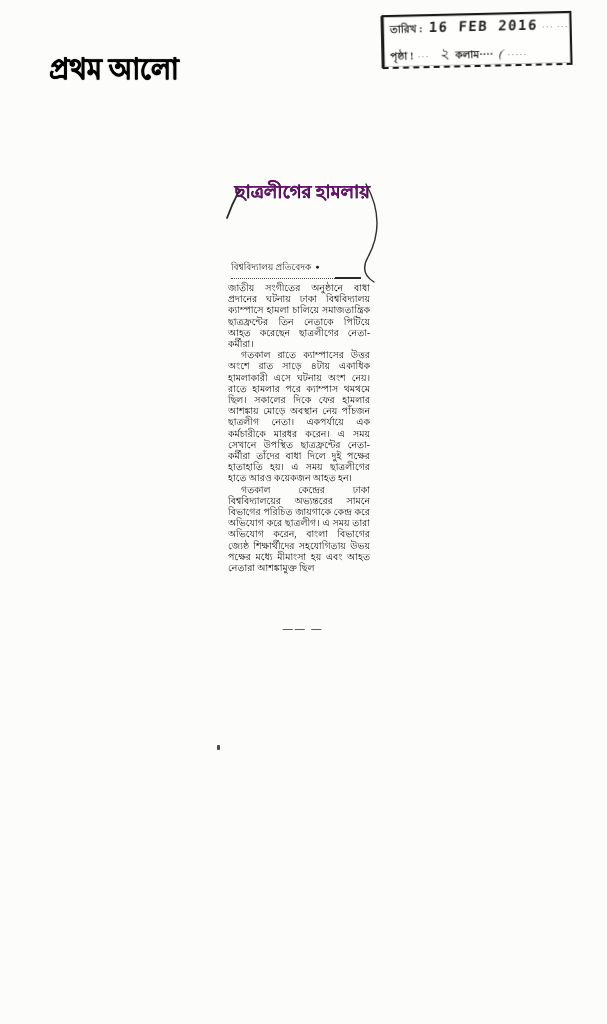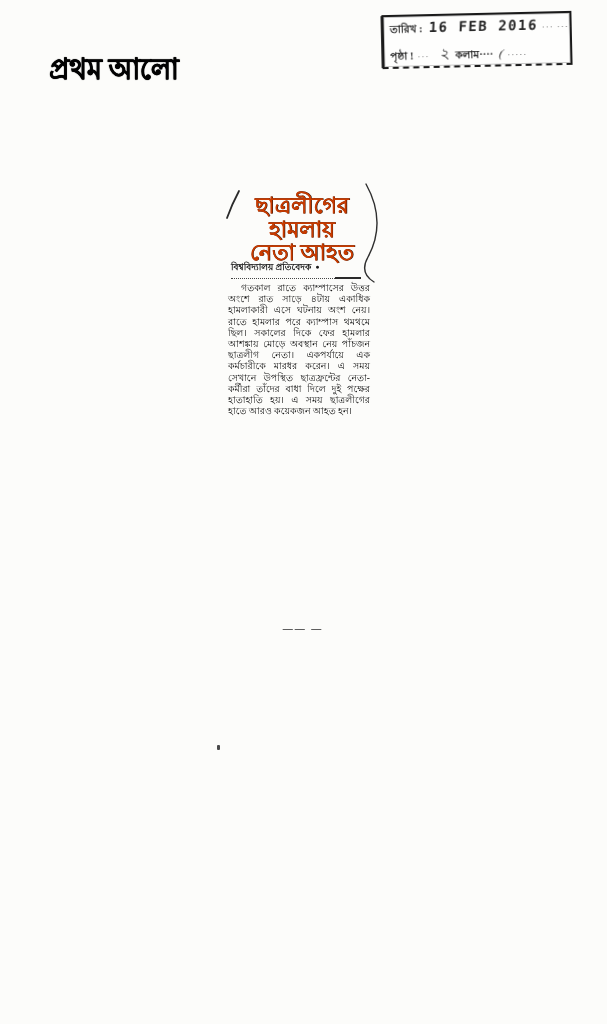--- a/index.html
+++ b/index.html
@@ -40,29 +40,29 @@
     transform:skewX(-4deg);
   }
   .stamp-dots{font-size:9px;letter-spacing:1px;color:#333;margin-left:4px;}
   .stamp-hand{
     font-size:15px;font-style:italic;color:#2b2b2b;margin:0 6px 0 10px;
     transform:rotate(-10deg);display:inline-block;
   }
   .stamp-paren{font-size:12px;font-style:italic;color:#333;margin-left:6px;transform:rotate(12deg);display:inline-block;}
   
   .headline{
-    position:absolute;left:229px;top:194px;width:146px;
-    text-align:center;font-size:22px;line-height:23.5px;font-weight:bold;
-    color:#c2410c;
+    position:absolute;left:229px;top:181px;width:146px;
+    text-align:center;font-size:18px;line-height:23.5px;font-weight:bold;
+    color:#701a75;
     filter:blur(.25px) contrast(1.1);
     text-shadow:.4px 0 0 #141414;
   }
   .byline{
     position:absolute;left:231px;top:260px;width:142px;
-    font-size:9px;font-weight:bold;color:#1a1a1a;
+    font-size:9px;font-weight:normal;color:#1a1a1a;
     filter:blur(.2px);
   }
   .byline .bullet{font-size:7px;vertical-align:1px;margin-left:4px;}
   .rule{
     position:absolute;left:231px;top:272px;width:130px;height:6px;
     border-bottom:1px dotted #444;
   }
   .rule::after{
     content:"";position:absolute;right:0;bottom:-1px;width:26px;height:2px;background:#2a2a2a;
   }
@@ -99,31 +99,32 @@
     <span class="stamp-dots">···</span>
     <span class="stamp-hand">২</span>
     <span class="stamp-label">কলাম····</span>
     <span class="stamp-paren">(</span>
     <span class="stamp-dots">·····</span>
   </div>
 </div>
 
 <div class="headline">
   <div>ছাত্রলীগের হামলায়</div>
-  <div>নেতা আহত</div>
 </div>
 
 <div class="byline">
   <span>বিশ্ববিদ্যালয় প্রতিবেদক</span><span class="bullet">●</span>
 </div>
 
 <div class="rule"></div>
 
 <div class="body-col">
+  <p>জাতীয় সংগীতের অনুষ্ঠানে বাধা প্রদানের ঘটনায় ঢাকা বিশ্ববিদ্যালয় ক্যাম্পাসে হামলা চালিয়ে সমাজতান্ত্রিক ছাত্রফ্রন্টের তিন নেতাকে পিটিয়ে আহত করেছেন ছাত্রলীগের নেতা-কর্মীরা।</p>
   <p class="indent">গতকাল রাতে ক্যাম্পাসের উত্তর অংশে রাত সাড়ে ৪টায় একাধিক হামলাকারী এসে ঘটনায় অংশ নেয়। রাতে হামলার পরে ক্যাম্পাস থমথমে ছিল। সকালের দিকে ফের হামলার আশঙ্কায় মোড়ে অবস্থান নেয় পাঁচজন ছাত্রলীগ নেতা। একপর্যায়ে এক কর্মচারীকে মারধর করেন। এ সময় সেখানে উপস্থিত ছাত্রফ্রন্টের নেতা-কর্মীরা তাঁদের বাধা দিলে দুই পক্ষের হাতাহাতি হয়। এ সময় ছাত্রলীগের হাতে আরও কয়েকজন আহত হন।</p>
+  <p class="indent">গতকাল কেন্দ্রের ঢাকা বিশ্ববিদ্যালয়ের অভ্যন্তরের সামনে বিভাগের পরিচিত জায়গাকে কেন্দ্র করে অভিযোগ করে ছাত্রলীগ। এ সময় তারা অভিযোগ করেন, বাংলা বিভাগের জ্যেষ্ঠ শিক্ষার্থীদের সহযোগিতায় উভয় পক্ষের মধ্যে মীমাংসা হয় এবং আহত নেতারা আশঙ্কামুক্ত ছিল</p>
 </div>
 
 <div class="end-mark">—— —</div>
 
 <svg class="pen-layer" viewBox="0 0 607 1024" xmlns="http://www.w3.org/2000/svg">
   <path d="M 239 191 Q 232 204 227 218" stroke="#2a2a2a" stroke-width="1.8" fill="none" stroke-linecap="round"></path>
   <path d="M 366 184 Q 387 222 368 257 Q 359 273 374 282" stroke="#2f2f2f" stroke-width="1.4" fill="none" stroke-linecap="round"></path>
 </svg>
 
 <div class="speck"></div>

